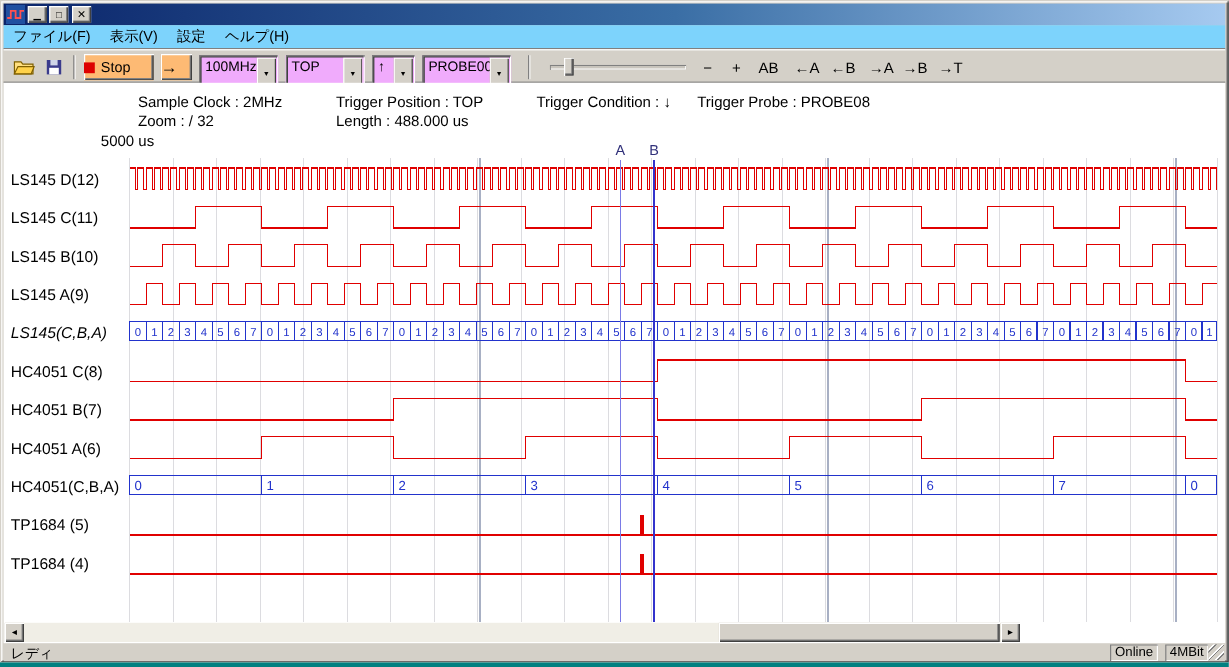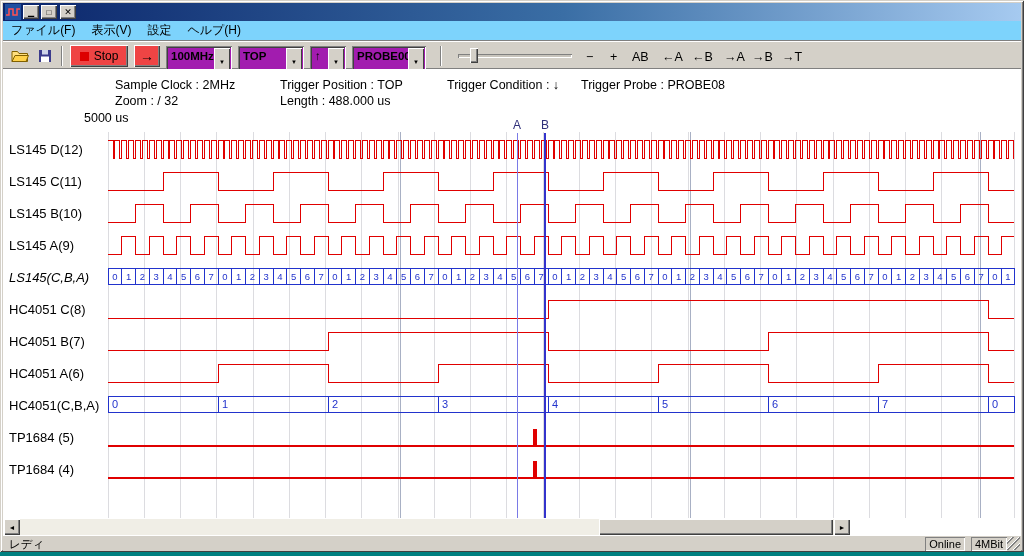--- a/index.html
+++ b/index.html
@@ -18,28 +18,28 @@
     display:flex; align-items:center; justify-content:center; font-size:8px; color:#000; }
   .tb-btn.close { margin-left:3px; font-size:9px; }
 
   .menubar { position:absolute; left:3px; top:21px; width:1018px; height:20px; display:flex; align-items:center;
     font-size:12px; border-bottom:1px solid #808080; background:#7dd3fc; }
   .menu-item { padding:2px 8px; white-space:nowrap; }
 
   .toolbar { position:absolute; left:3px; top:41px; width:1018px; height:28px; background:#d4d0c8;
     border-top:1px solid #fff; border-bottom:1px solid #808080; }
   .tool-icon { position:absolute; top:3px; width:24px; height:22px; display:flex; align-items:center; justify-content:center; }
-  .push { position:absolute; top:3px; height:22px; background:#ef4444; font-size:12px; color:#000;
+  .push { position:absolute; top:3px; height:22px; background:#fdba74; font-size:12px; color:#000;
     box-shadow: inset 1px 1px #fff, inset -1px -1px #404040, inset -2px -2px #808080;
-    display:flex; align-items:center; justify-content:center; }
+    display:flex; align-items:center; justify-content:flex-start; }
   .stopsq { width:9px; height:9px; background:#dd0000; display:inline-block; margin-right:5px; }
   .runbtn { font-size:14px; font-weight:bold; }
   .sep { position:absolute; top:4px; width:2px; height:20px; border-left:1px solid #808080; border-right:1px solid #fff; }
-  .combo { position:absolute; top:4px; height:32px; background:#a21caf;
-    box-shadow: inset 1px 1px #808080, inset -1px -1px #fff, inset 2px 2px #404040; font-weight: bold; }
+  .combo { position:absolute; top:4px; height:32px; background:#f0abfc;
+    box-shadow: inset 1px 1px #808080, inset -1px -1px #fff, inset 2px 2px #404040; }
   .combo-text { position:absolute; left:5px; top:4px; font-size:11.5px; white-space:nowrap; }
   .combo-arrow { position:absolute; right:2px; top:2px; bottom:2px; width:16px; background:#d4d0c8;
     box-shadow: inset 1px 1px #fff, inset -1px -1px #404040; display:flex; align-items:center; justify-content:center; font-size:6px; }
   .slider-track { position:absolute; top:12px; height:4px; background:#c8c4bc;
     box-shadow: inset 1px 1px #808080, inset -1px -1px #fff; }
   .slider-thumb { position:absolute; top:6px; width:8px; height:15px; background:#d4d0c8;
     box-shadow: inset 1px 1px #fff, inset -1px -1px #404040, inset -2px -2px #808080; }
   .navbtn { position:absolute; top:5px; height:19px; font-size:12.5px; display:flex; align-items:center; justify-content:center; padding:0 2px; }
 
   .client { position:absolute; left:3px; top:69px; width:1018px; height:466px; background:#fff; overflow:hidden; }

